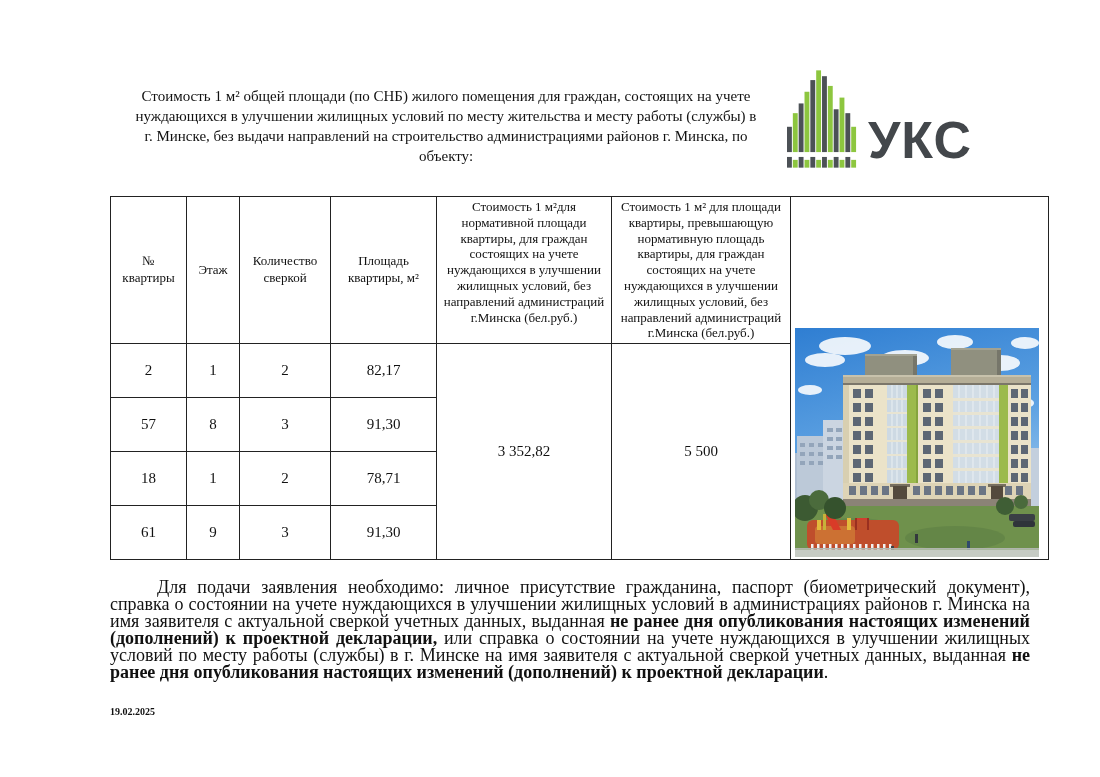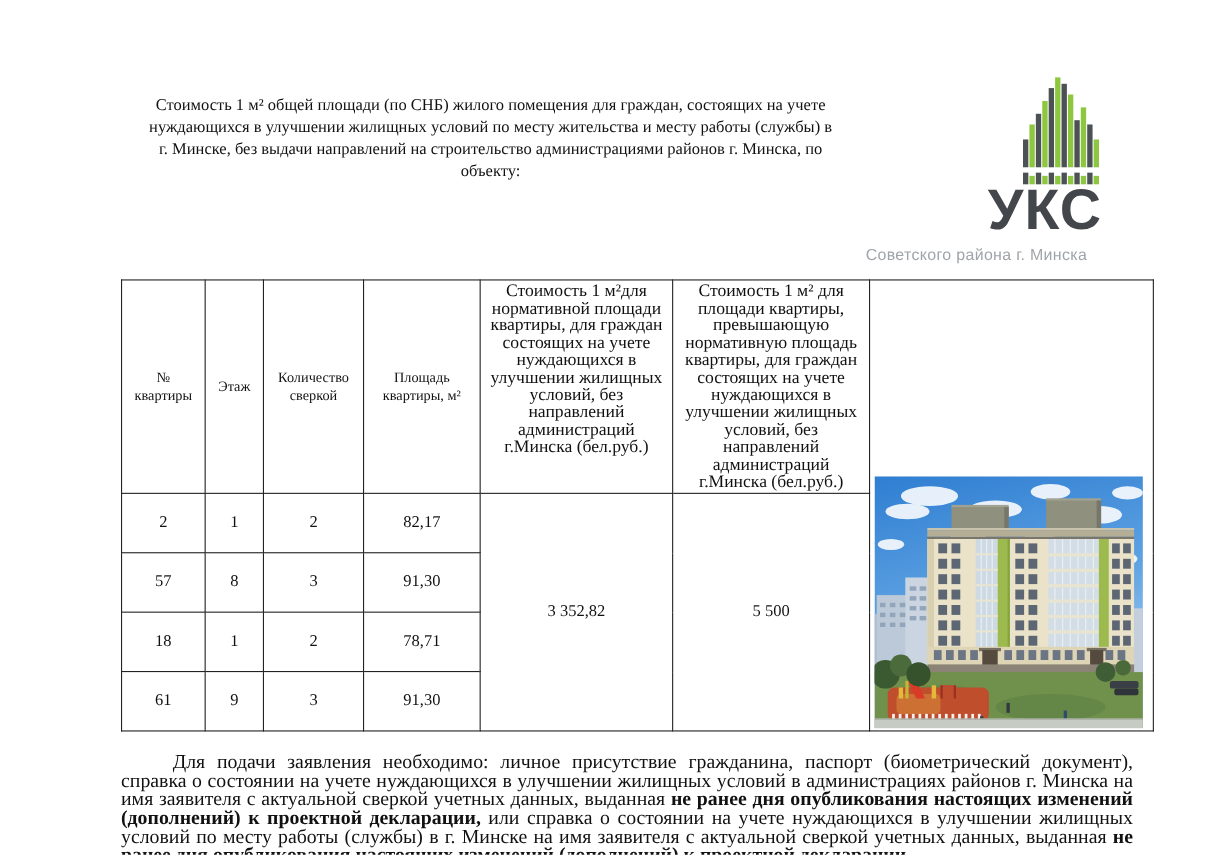--- a/index.html
+++ b/index.html
@@ -9,21 +9,21 @@
     overflow:hidden;position:relative;
   }
   .top-section{display:flex;align-items:flex-start;padding-top:70px;}
   .header-text{width:662px;margin-left:115px;text-align:center;}
   .intro{font-weight:normal;font-size:15px;line-height:20px;margin:16px;}
   .object-title{
     font-family:"Liberation Sans", sans-serif;font-weight:bold;
     font-size:14.5px;line-height:16px;margin:3px auto 0;width:628px;
   }
   .logo{margin-left:10px;width:215px;}
-  .logo-row{display:flex;align-items:flex-end;flex-direction:column;}
+  .logo-row{display:flex;align-items:flex-end;}
   .logo-icon svg{width:72px;height:98px;display:block;}
   .logo-abbr{
     font-family:"Liberation Sans", sans-serif;font-weight:bold;
     font-size:52px;line-height:0.9;color:#43474b;margin-left:9px;margin-bottom:4px;
     letter-spacing:1px;
   }
   .logo-subtitle{
     font-family:"Liberation Sans", sans-serif;font-size:14.5px;
     color:#a0a4a8;margin-top:5px;letter-spacing:0.3px;
   }
@@ -31,21 +31,21 @@
     border-collapse:collapse;table-layout:fixed;
     margin:14px 0 0 110px;
   }
   .price-table th,.price-table td{
     border:1px solid #222;font-weight:normal;text-align:center;
     padding:2px 4px;background:#fff;overflow:hidden;
   }
   .price-table tr.head{height:144px;}
   .price-table tr.data-row{height:54px;}
   .small-h{font-size:13px;line-height:1.3;vertical-align:middle;}
-  .wide-h{font-size:16px;line-height:15.8px;vertical-align:top;padding-top:2px;}
+  .wide-h{font-size:13px;line-height:15.8px;vertical-align:top;padding-top:2px;}
   .cell-val{font-size:15px;vertical-align:middle;}
   .price-cell{font-size:15px;vertical-align:middle;}
   .img-cell{
     vertical-align:bottom;padding:0 7px 2px 7px;
     border-top-color:#999;border-right-color:#999;border-bottom-color:#888;
   }
   .img-cell svg{display:block;}
   .note{
     width:920px;margin:19px 0 0 110px;
     font-size:18px;line-height:16.9px;text-align:justify;text-indent:47px;
@@ -87,21 +87,20 @@
             <rect x="42" y="92" width="5" height="8" fill="#8dc63f"></rect>
             <rect x="48" y="89" width="5" height="11" fill="#4c5156"></rect>
             <rect x="54" y="92" width="5" height="8" fill="#8dc63f"></rect>
             <rect x="60" y="89" width="5" height="11" fill="#4c5156"></rect>
             <rect x="66" y="92" width="5" height="8" fill="#8dc63f"></rect>
           </g>
         </svg>
       </span>
       <span class="logo-abbr">УКС</span>
     </div>
-    <div class="logo-subtitle">Советского района г. Минска</div>
   </div>
 </div>
 
 <table class="price-table">
   <colgroup>
     <col style="width:76px">
       <col style="width:53px">
       <col style="width:91px">
     <col style="width:106px">
       <col style="width:175px">

